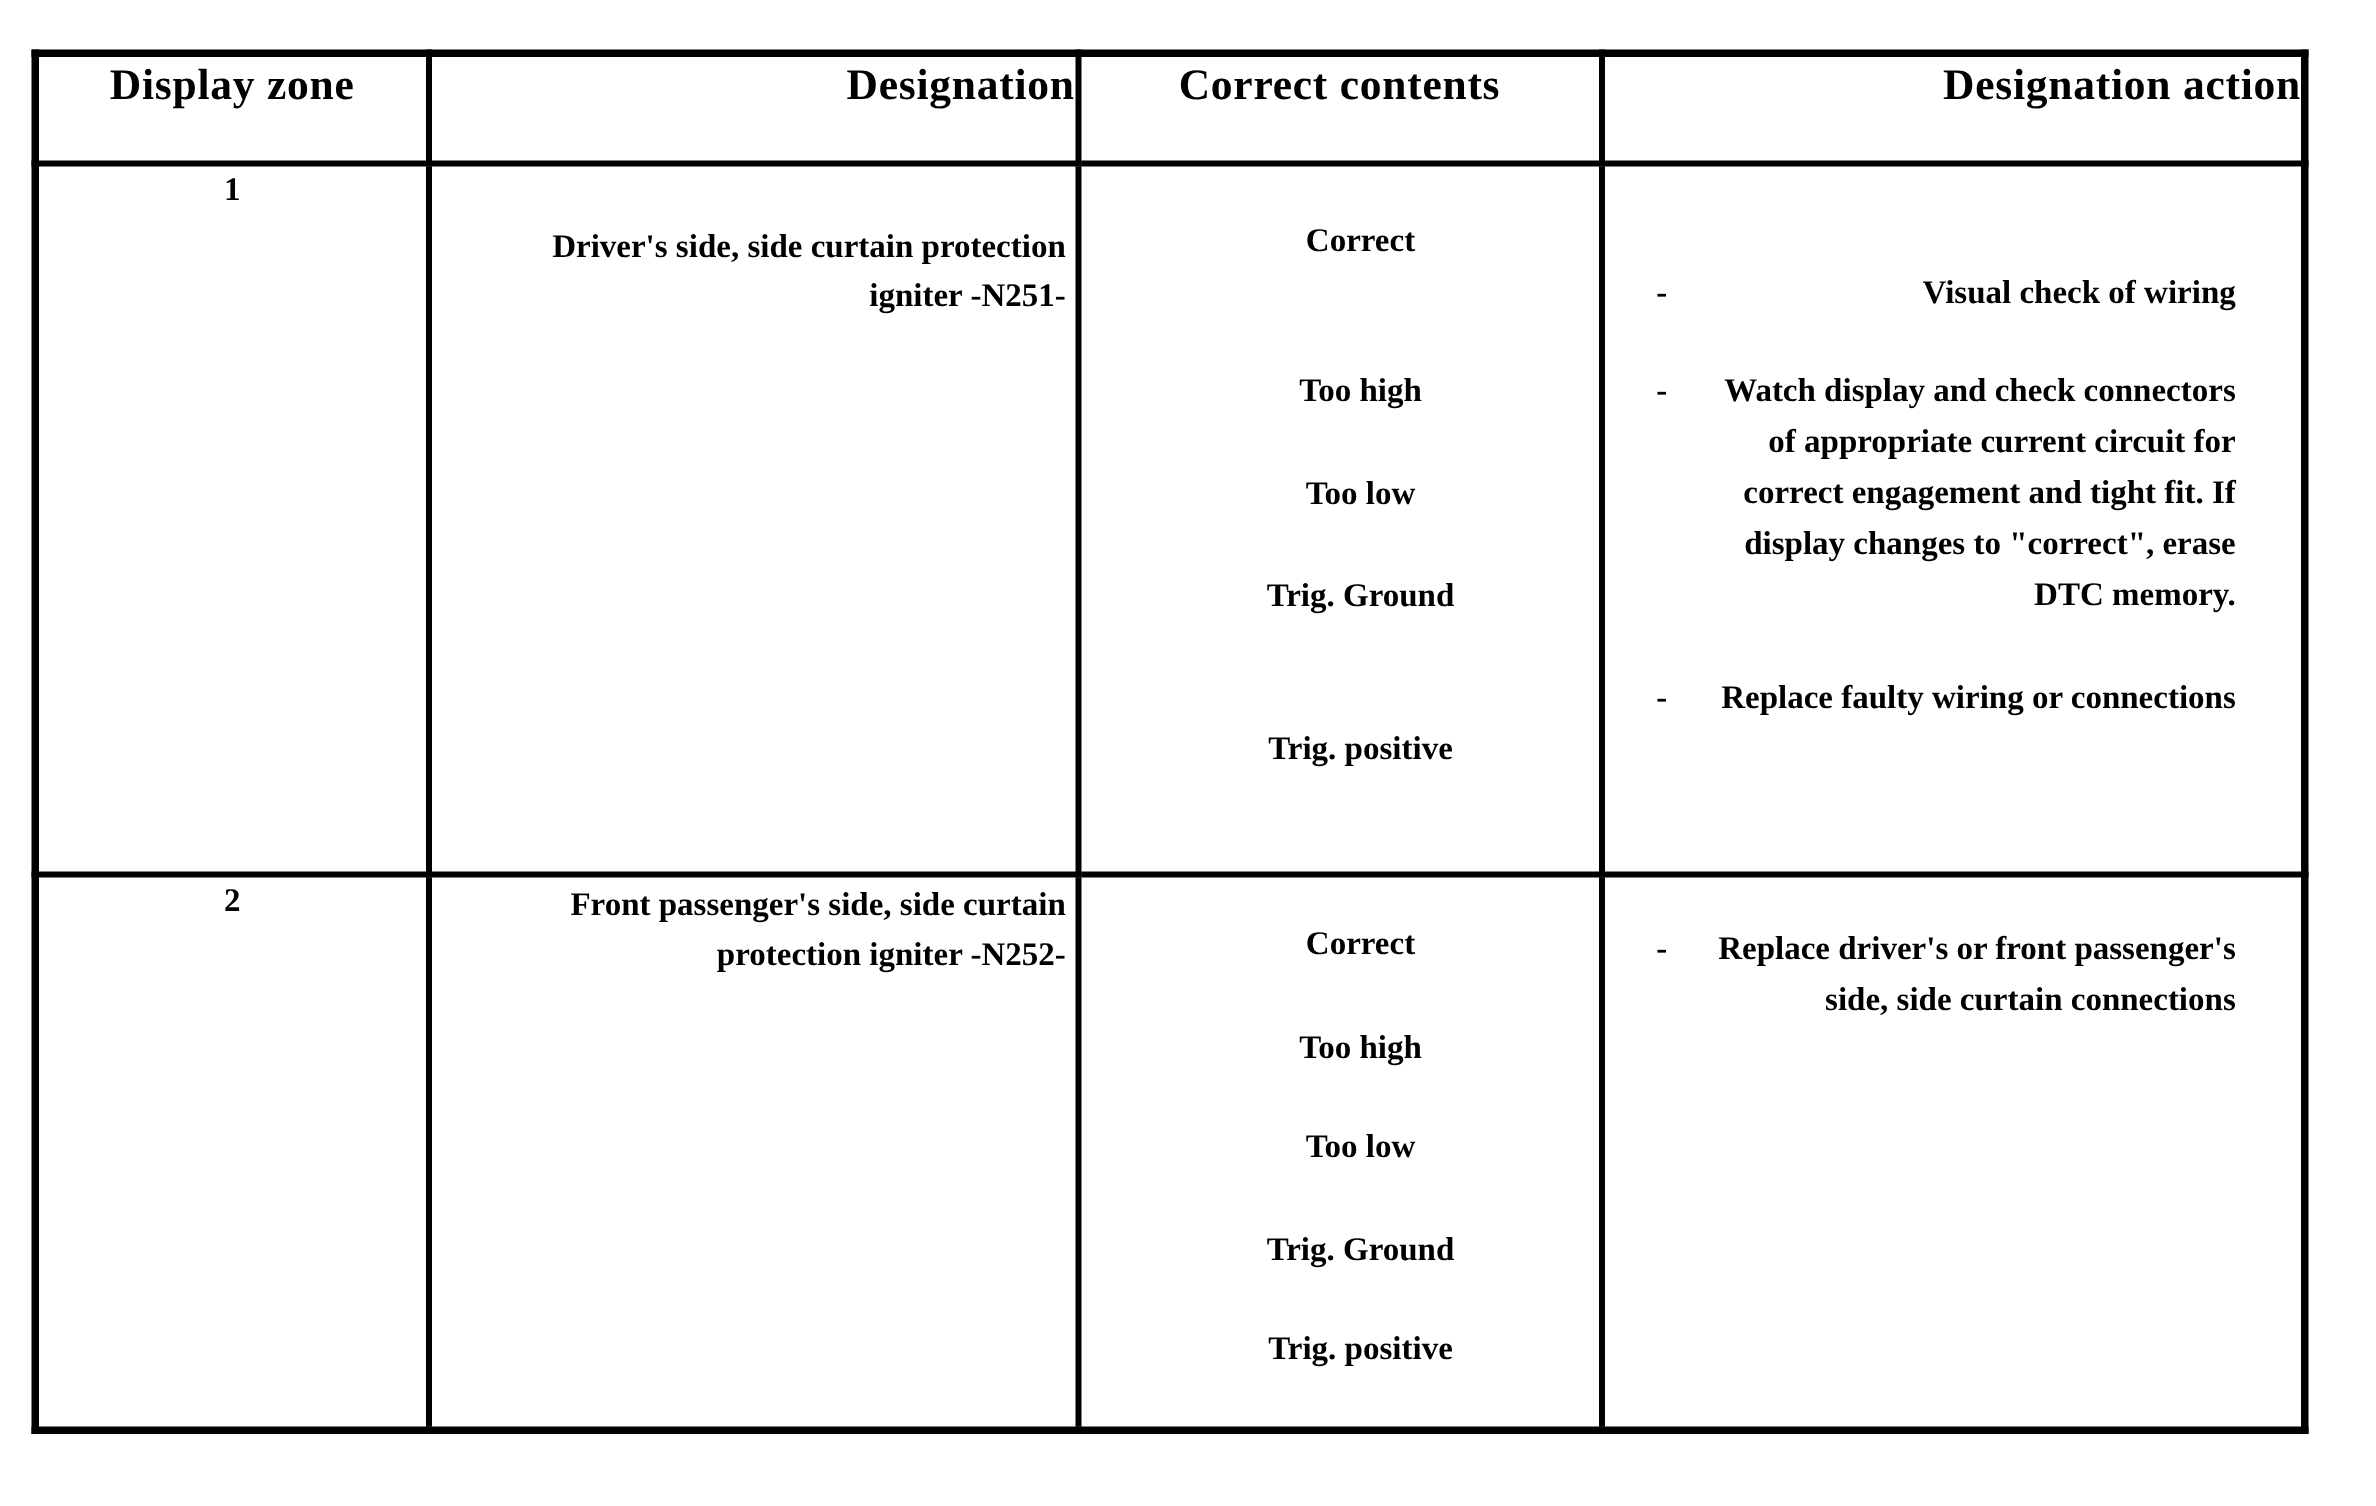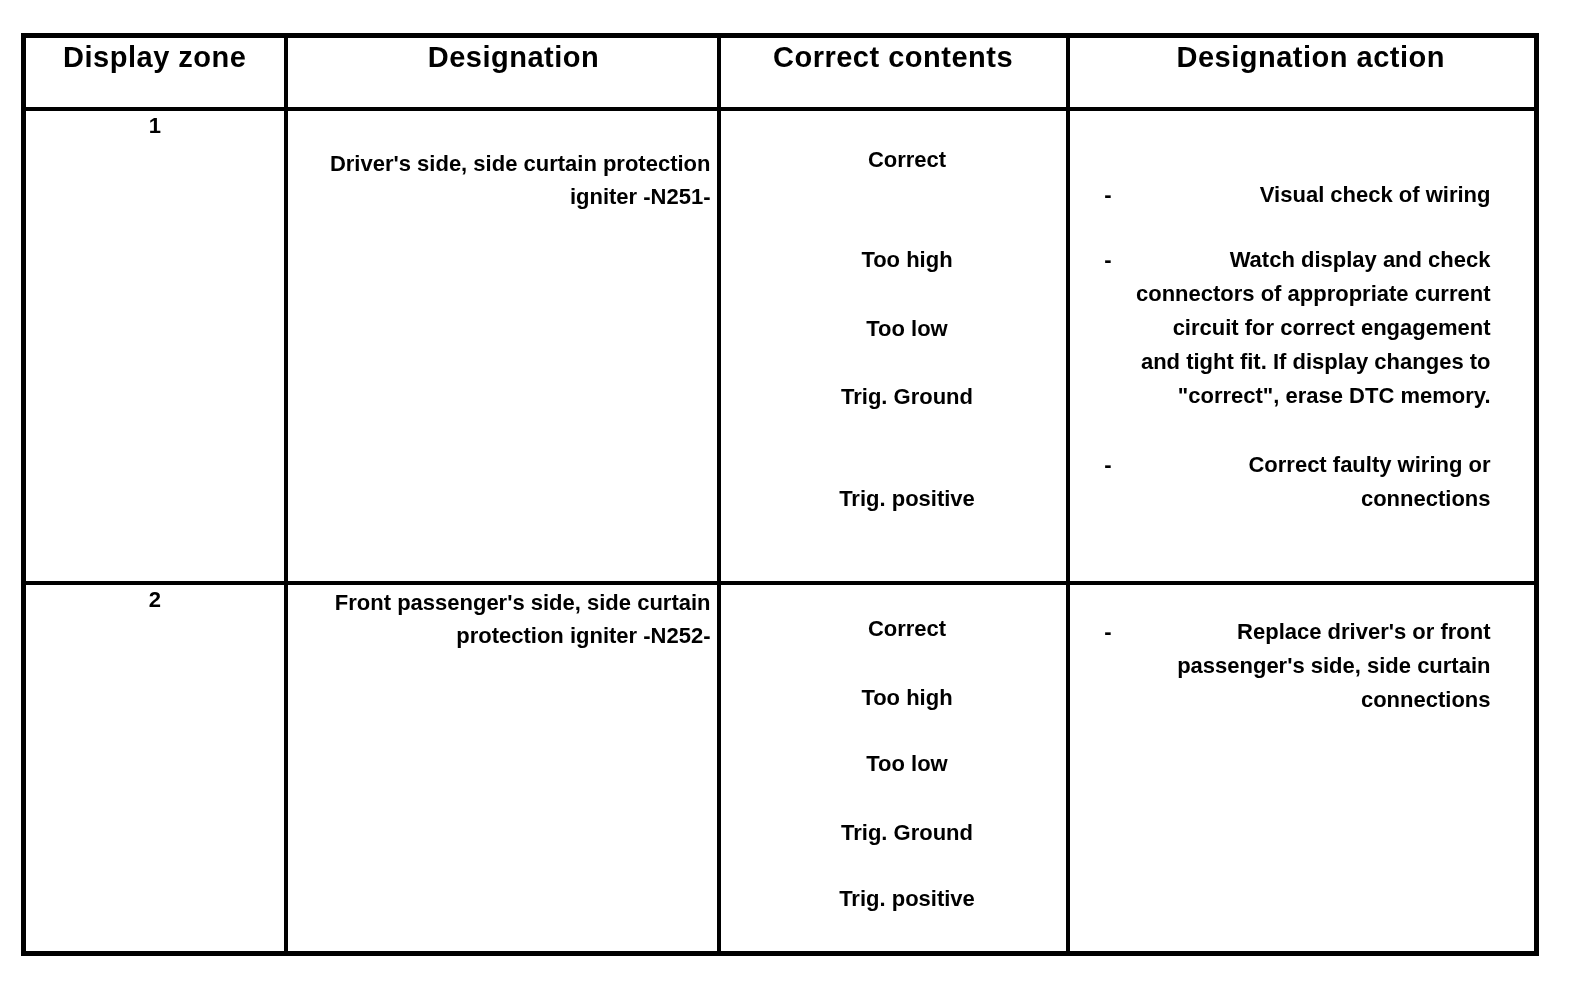--- a/index.html
+++ b/index.html
@@ -5,21 +5,21 @@
   html, body {
     margin: 0;
     padding: 0;
     background: #ffffff;
   }
   .page {
     position: relative;
     width: 1395px;
     height: 1004px;
     background: #ffffff;
-    font-family: Liberation Sans, sans-serif;
+    font-family: Liberation Serif, serif;
     color: #000000;
   }
   table.diag {
     position: absolute;
     left: 21px;
     top: 33px;
     width: 1513px;
     border-collapse: collapse;
     table-layout: fixed;
     border: 5px solid #000000;
@@ -31,21 +31,21 @@
     overflow: hidden;
   }
   thead tr { height: 73px; }
   tr.r1 { height: 474px; }
   tr.r2 { height: 371px; }
 
   th {
     font-size: 29px;
     line-height: 34px;
     padding: 2px 0 0 0;
-    text-align: center;
+    text-align: right;
     letter-spacing: 0.5px;
   }
   th.c1, th.c3 { text-align: center; }
   th.c2 { padding-left: 23px; }
   th.c4 { padding-left: 18px; }
 
   td {
     font-size: 22px;
     line-height: 28px;
     text-align: right;
@@ -126,21 +126,21 @@
           <div class="act">
             <span class="dash">-</span>
             <span class="act-text">Visual check of wiring</span>
           </div>
           <div class="act amt31">
             <span class="dash">-</span>
             <span class="act-text">Watch display and check connectors of appropriate current circuit for correct engagement and tight fit. If display changes to "correct", erase DTC memory.</span>
           </div>
           <div class="act amt35">
             <span class="dash">-</span>
-            <span class="act-text">Correct faulty wiring or connections</span>
+            <span class="act-text">Replace faulty wiring or connections</span>
           </div>
         </td>
       </tr>
       <tr class="r2">
         <td class="zone">
           <span>2</span>
         </td>
         <td class="desig">
           <div class="desig-text">Front passenger's side, side curtain protection igniter -N252-</div>
         </td>

